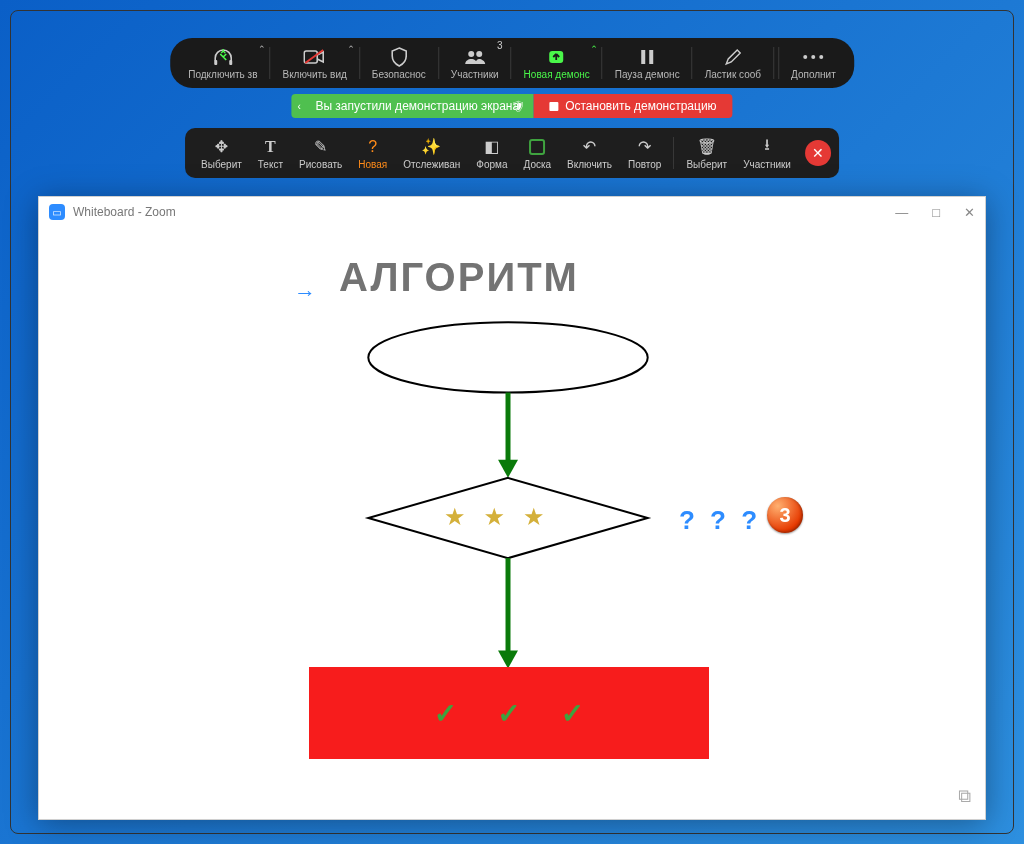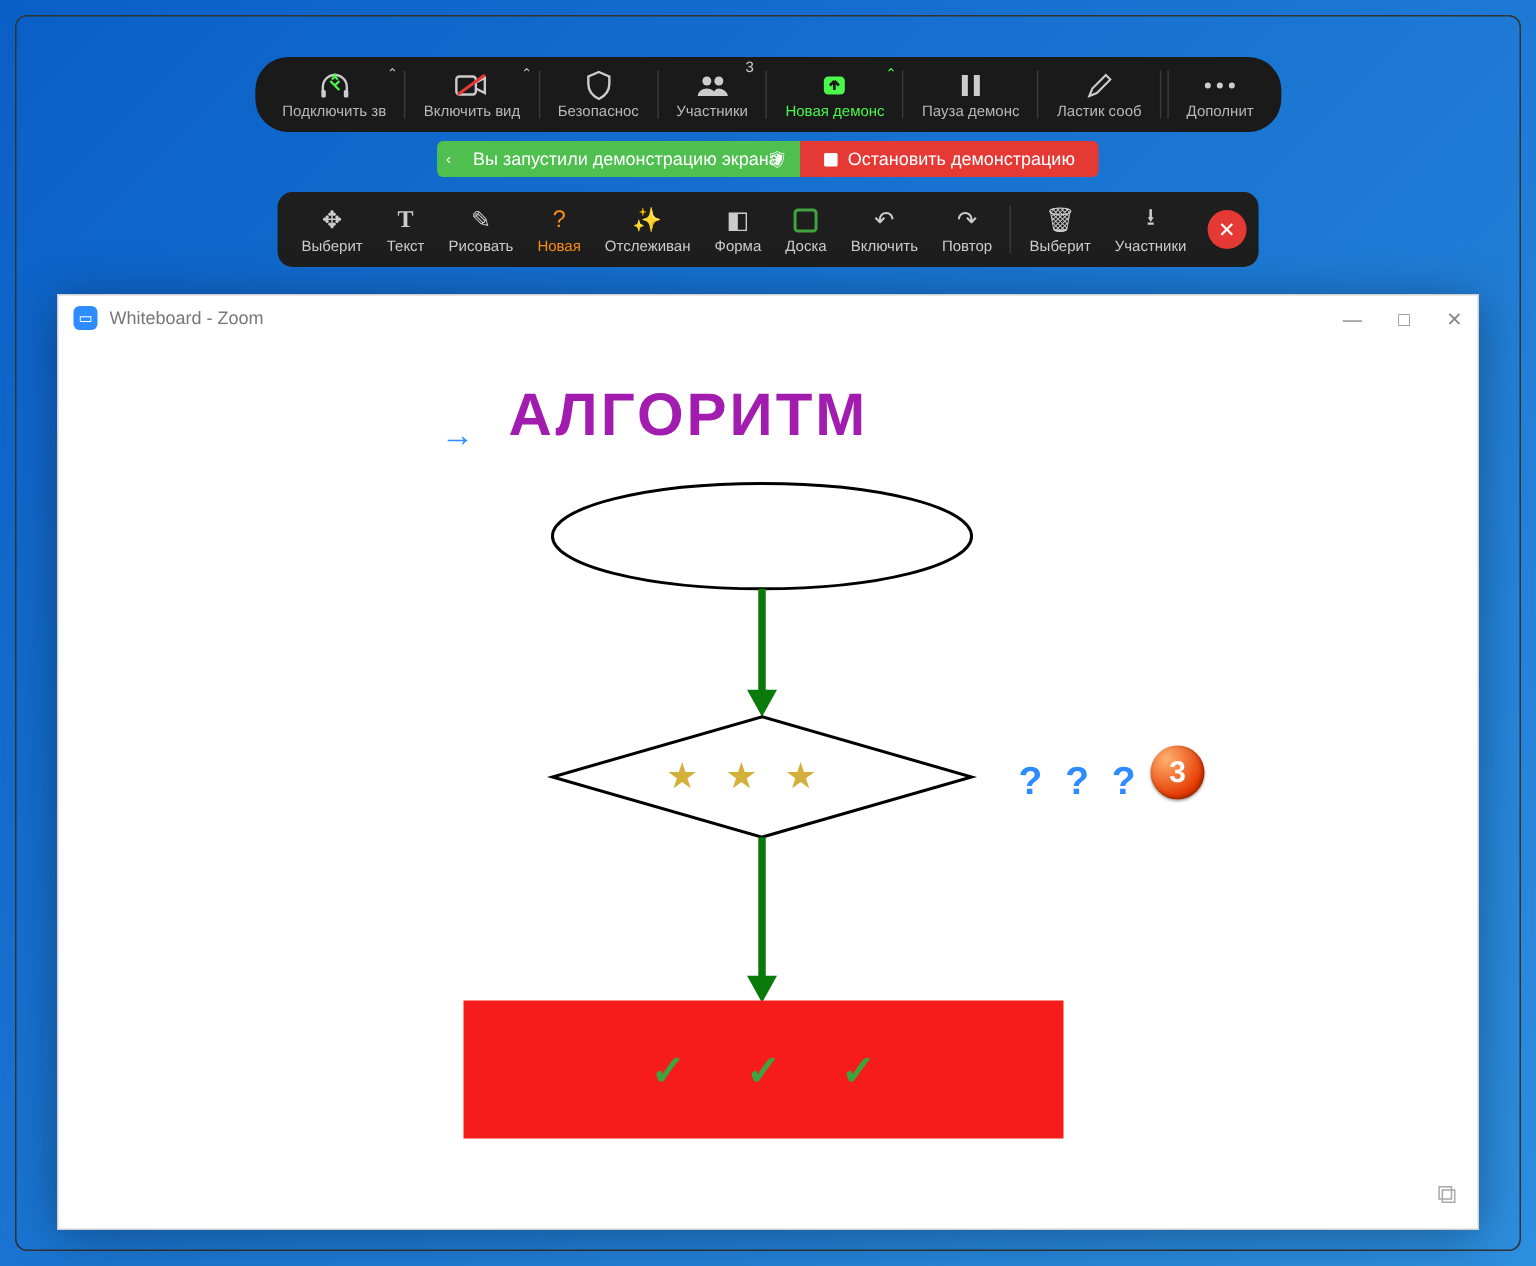--- a/index.html
+++ b/index.html
@@ -33,21 +33,21 @@
   .shape-box { width:16px; height:16px; border:2px solid #3fa33f; border-radius:3px; }
 
   
   .wb-window { position:absolute; top:196px; left:38px; right:38px; bottom:24px; background:#fff; border:1px solid #d0d0d0; box-shadow:0 4px 30px rgba(0,0,0,.35); display:flex; flex-direction:column; }
   .wb-titlebar { height:30px; display:flex; align-items:center; font-size:12px; color:#777; padding:0 10px; }
   .wb-titlebar .z-icon { width:16px; height:16px; background:#2d8cff; border-radius:4px; margin-right:8px; display:flex; align-items:center; justify-content:center; color:#fff; font-size:10px; }
   .wb-titlebar .win-ctl { margin-left:auto; display:flex; gap:24px; color:#888; font-size:13px; }
   .wb-canvas { flex:1; position:relative; overflow:hidden; }
 
   
-  .title-text { position:absolute; top:28px; left:300px; font-size:40px; font-weight:800; color:#a21caf; letter-spacing:2px; }
+  .title-text { position:absolute; top:28px; left:300px; font-size:40px; font-weight:800; color:#737373; letter-spacing:2px; }
   .arrow-right { position:absolute; top:50px; left:255px; color:#2d8cff; font-size:22px; font-weight:bold; }
   svg.flow { position:absolute; top:0; left:0; width:100%; height:100%; }
   .qmarks { position:absolute; top:278px; left:640px; color:#2d8cff; font-size:26px; font-weight:700; letter-spacing:4px; }
   .circle3 { position:absolute; top:270px; left:728px; width:36px; height:36px; border-radius:50%; background:radial-gradient(circle at 30% 25%, #ffb070, #e63900 70%); display:flex; align-items:center; justify-content:center; color:#fff; font-weight:bold; font-size:20px; box-shadow:inset -1px -1px 3px rgba(0,0,0,.4), 0 1px 2px rgba(0,0,0,.4); }
   .stars { position:absolute; top:276px; left:405px; display:flex; gap:18px; color:#d4b03a; font-size:24px; }
   .redbox { position:absolute; top:440px; left:270px; width:400px; height:92px; background:#f71c1c; display:flex; align-items:center; justify-content:center; gap:40px; }
   .redbox .chk { color:#3fa33f; font-size:28px; font-weight:bold; }
   .share-ic { position:absolute; right:14px; bottom:12px; color:#aaa; font-size:18px; }
 </style>
 </head>

